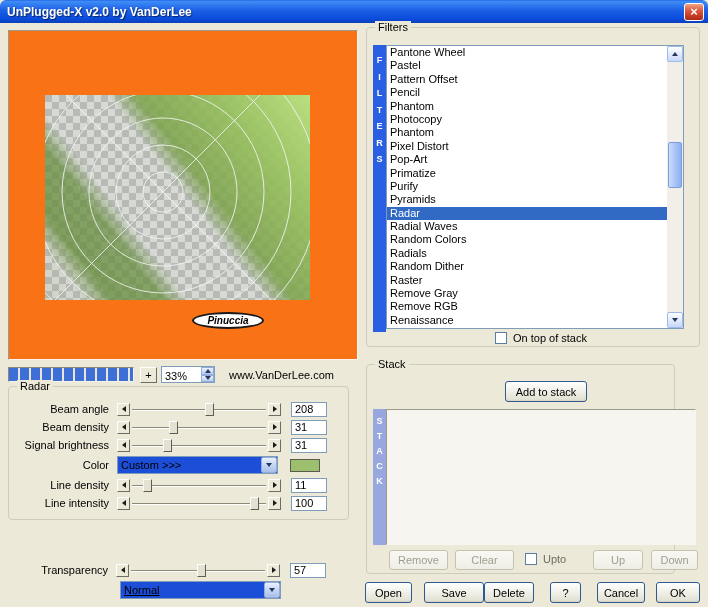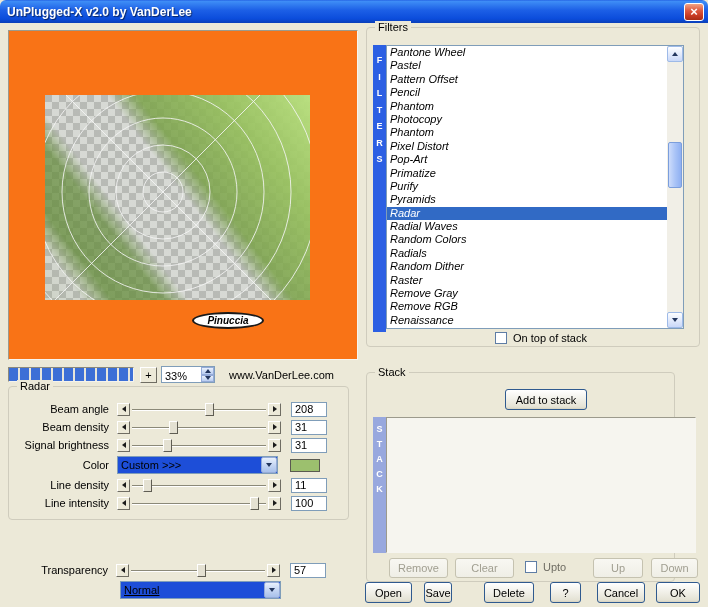--- a/index.html
+++ b/index.html
@@ -73,58 +73,58 @@
   .tri-u { width:0; height:0; border-left:3px solid transparent; border-right:3px solid transparent; border-bottom:4px solid #23365E; }
 
   
   .filters-group { left:366px; top:27px; width:334px; height:320px; }
   .vbar { position:absolute; display:flex; flex-direction:column; align-items:center; }
   .vbar span { font-size:9px; font-weight:bold; color:#fff; }
   .filters-vbar { left:6px; top:17px; width:13px; height:287px; background:#2B5FE3; padding-top:7px; }
   .filters-vbar span { line-height:16.5px; }
   .listbox { position:absolute; left:19px; top:17px; width:298px; height:284px; background:#fff;
     border:1px solid #7F9DB9; overflow:hidden; }
-  .list-items { position:absolute; left:0; top:0; right:16px; bottom:0; overflow:hidden;font-style:italic; }
+  .list-items { position:absolute; left:0; top:0; right:16px; bottom:0; overflow:hidden; }
   .list-item { height:13.4px; line-height:13.4px; padding-left:3px; white-space:nowrap; }
   .list-item.selected { background:#316AC5; color:#fff; }
 
   .scrollbar { position:absolute; top:0; right:0; bottom:0; width:16px; background:#F1EFE7; }
   .sb-btn { height:16px; background:linear-gradient(180deg,#FDFEFF,#C9D8F8); border:1px solid #9EBAE8;
     border-radius:2px; display:flex; align-items:center; justify-content:center; }
   .sb-down { position:absolute; bottom:0; left:0; right:0; }
   .sb-up { position:absolute; top:0; left:0; right:0; }
   .sb-thumb { position:absolute; left:1px; right:1px; top:96px; height:46px; border:1px solid #7B9EDC;
     border-radius:2px; background:linear-gradient(90deg,#CDDCFB,#AAC4F7 50%,#8FB0F2); }
 
   .checkbox-row { position:absolute; display:flex; align-items:flex-end; gap:6px; }
   .ontop-row { left:128px; top:304px; }
   .checkbox { width:12px; height:12px; background:#fff; border:1px solid #5E7DA5; }
 
   
-  .stack-group { left:366px; top:372px; width:309px; height:210px; }
+  .stack-group { left:366px; top:364px; width:309px; height:210px; }
   .stack-vbar { left:6px; top:44px; width:13px; height:136px; background:#98A8DE; padding-top:5px; }
   .stack-vbar span { line-height:15px; }
   .stack-area { position:absolute; left:19px; top:44px; width:310px; height:136px; background:#F6F5EF;
     border:1px solid; border-color:#9C9A8C #F6F5F0 #F6F5F0 #9C9A8C; }
 
   
   .xp-btn { position:absolute; border:1px solid #2F5A8F; border-radius:3px; font-size:11px; color:#000;
     background:linear-gradient(180deg,#FFFFFF,#F2F1EA 45%,#E4E2D4 90%,#D6D2BF);
     display:flex; align-items:center; justify-content:center; height:20px; }
   .xp-btn.disabled { border-color:#C5C2B0; color:#A09E90; background:linear-gradient(180deg,#F8F7F2,#EFEEE6); }
   .add-btn { left:138px; top:16px; width:82px; height:21px; }
   .remove-btn { left:22px; top:185px; width:59px; }
   .clear-btn { left:88px; top:185px; width:59px; }
   .upto-row { left:158px; top:188px; color:#6F6D63; }
   .up-btn { left:226px; top:185px; width:50px; }
   .down-btn { left:284px; top:185px; width:47px; }
 
   .action-row { position:absolute; left:0; top:582px; width:708px; height:21px; }
   .open-btn { left:365px; width:47px; height:21px; }
-  .save-btn { left:424px; width:28px; height:21px; }
+  .save-btn { left:424px; width:60px; height:21px; }
   .delete-btn { left:484px; width:50px; height:21px; }
   .help-btn { left:550px; width:31px; height:21px; }
   .cancel-btn { left:597px; width:48px; height:21px; }
   .ok-btn { left:656px; width:44px; height:21px; }
 </style>
 </head>
 <body>
 
 <div class="titlebar">
   <span class="title">UnPlugged-X v2.0 by VanDerLee</span>

